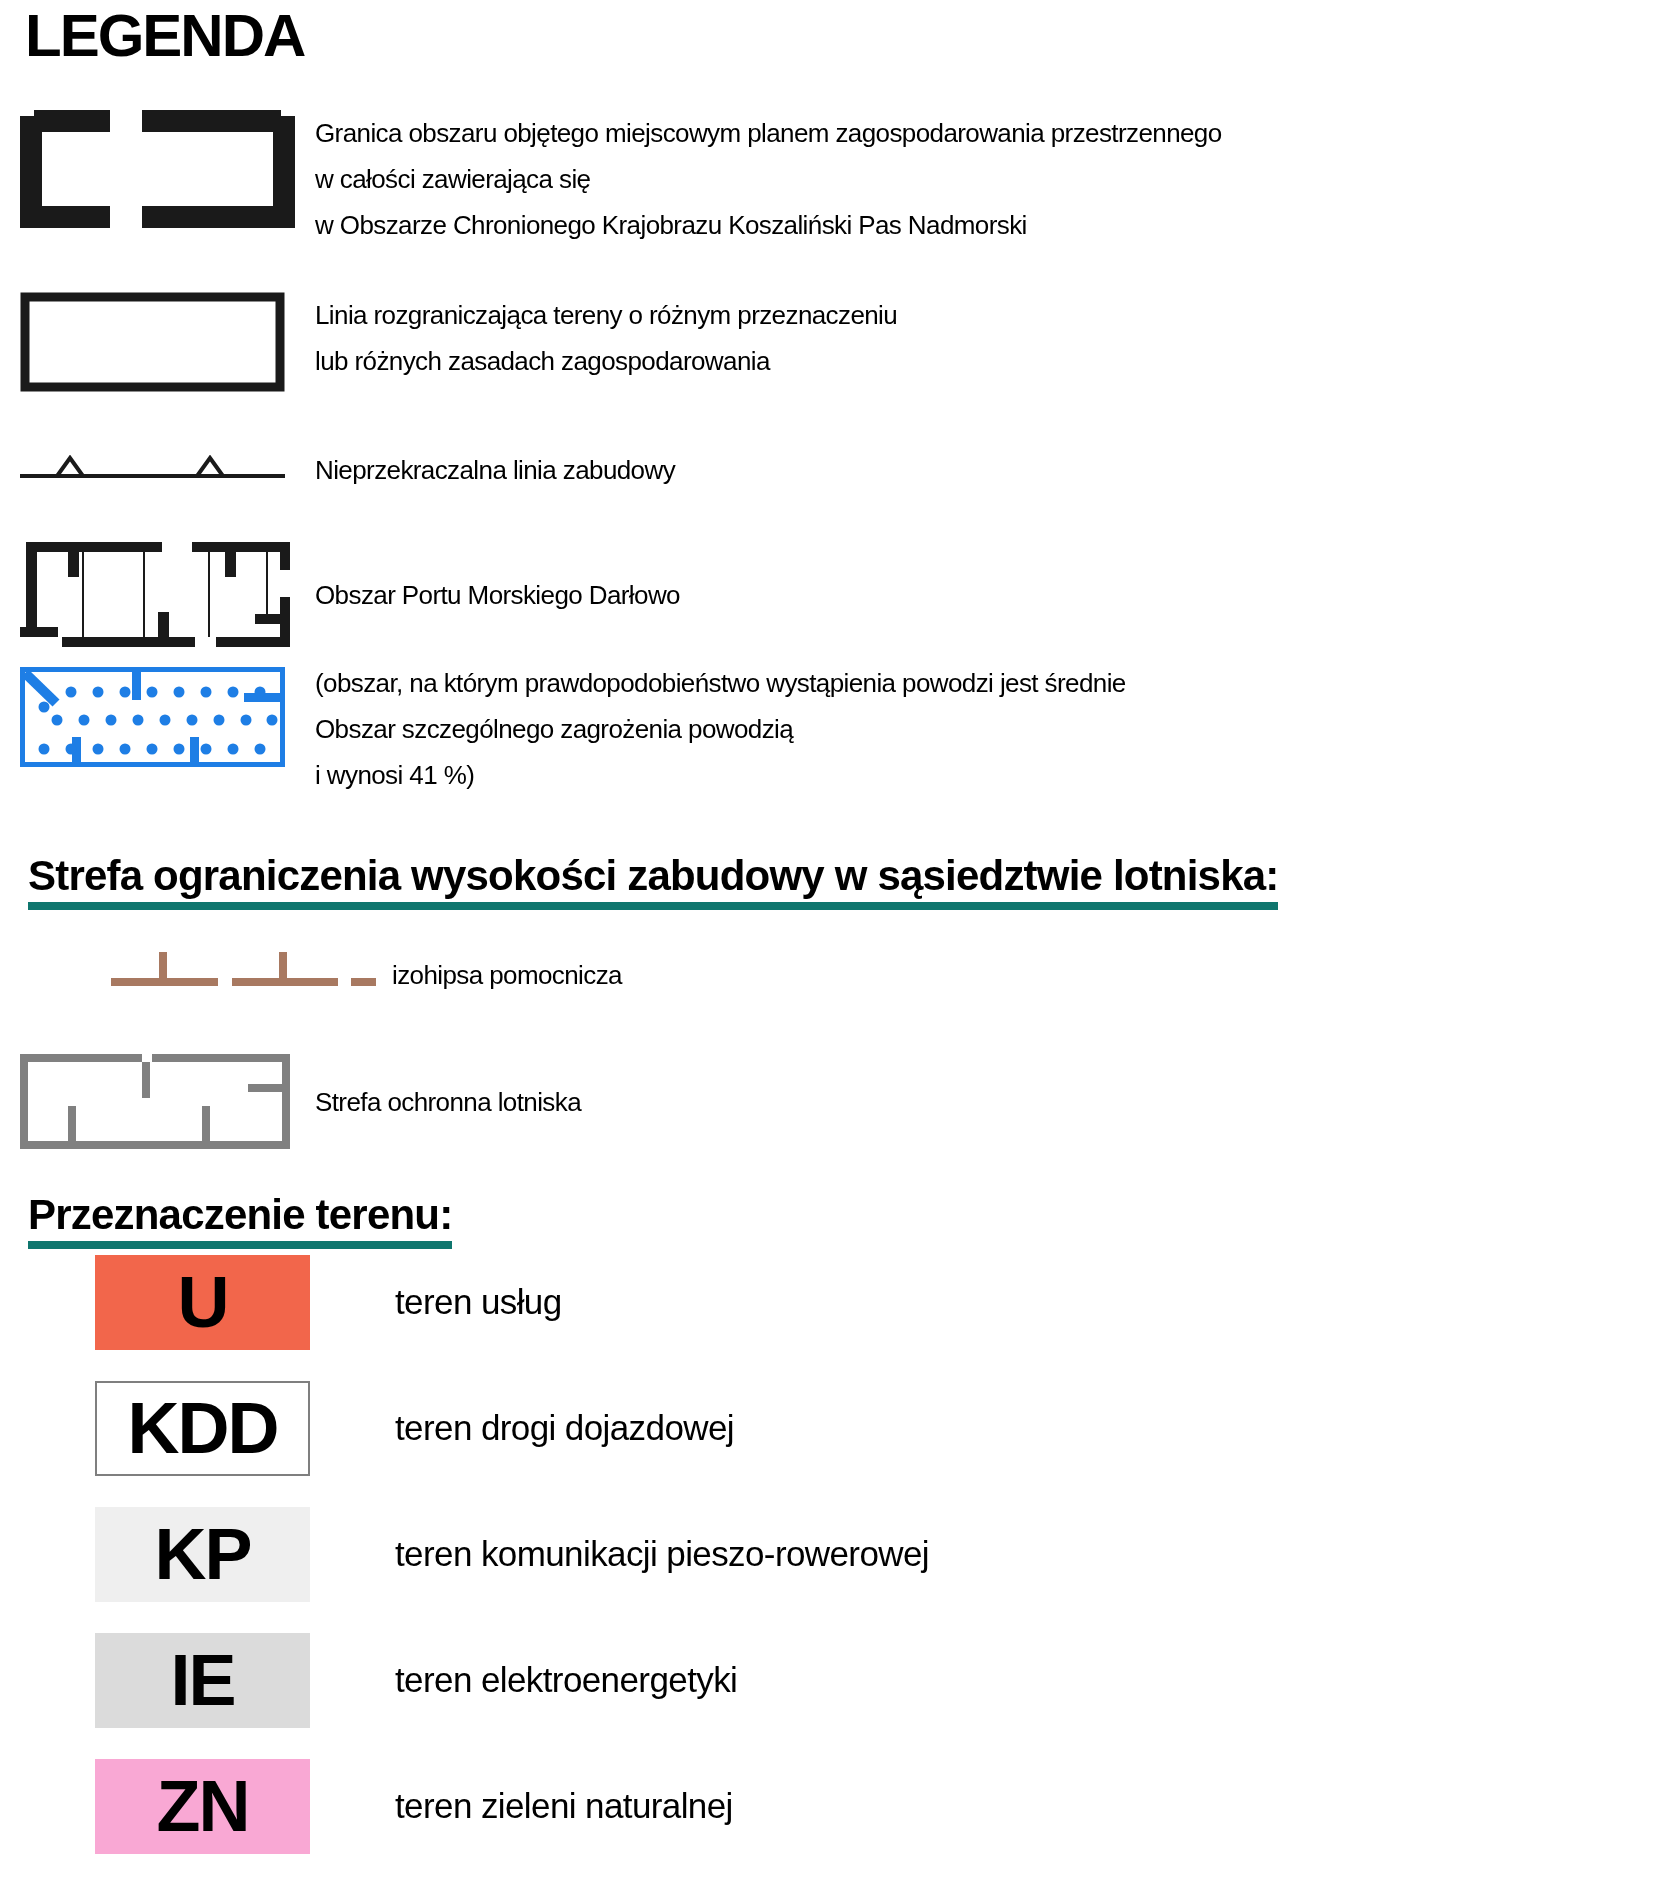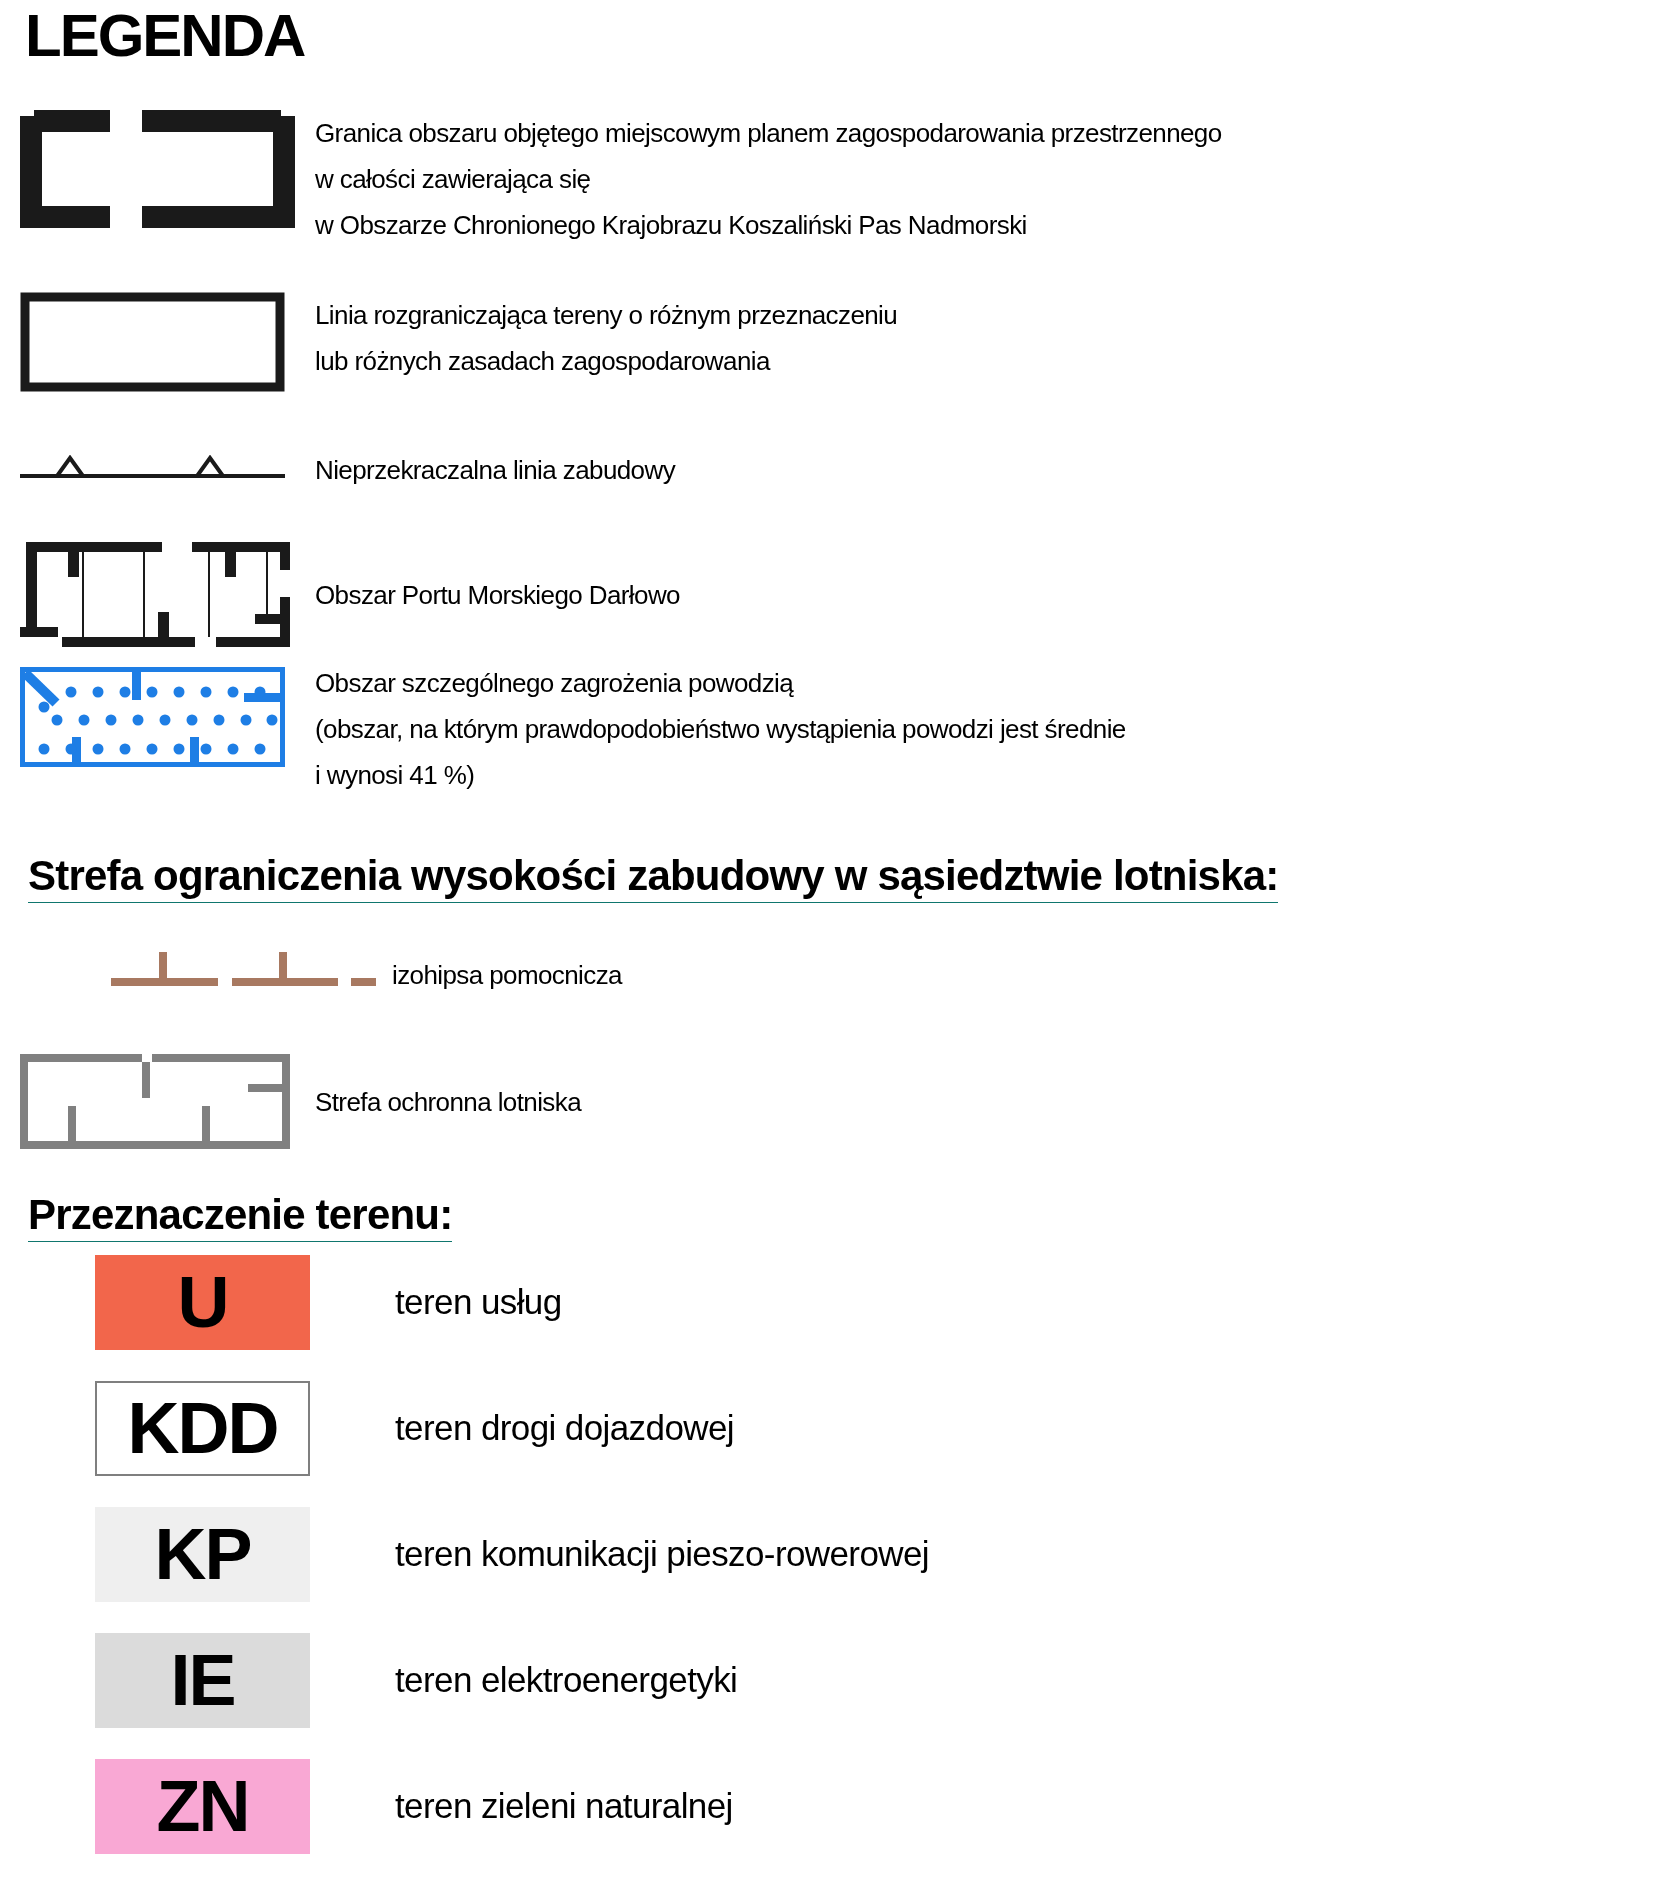--- a/index.html
+++ b/index.html
@@ -28,21 +28,21 @@
   #row3{margin-top:55px;align-items:center}
   #row4{margin-top:49px;align-items:center}
   #row5{margin-top:13px}
   #row5 .sym{padding-top:7px}
   h2{
     font-size:42px;font-weight:bold;line-height:1.15;letter-spacing:-0.8px;
     white-space:nowrap;margin:0;
   }
   #airport-heading{margin:54px 0 0 28px}
   #landuse-heading{margin:42px 0 0 28px}
-  .u{border-bottom:1px solid #0f766e;padding-bottom:3px}
+  .u{border-bottom:8px solid #0f766e;padding-bottom:3px}
   #izo-row{margin-left:111px;margin-top:52px;}
   #izo-row .sym{width:265px;flex:0 0 265px}
   #izo-row .txt{margin-left:16px}
   #gray-row{margin-top:56px;align-items:center}
   .lu-row{display:flex;margin-left:95px;align-items:center}
   #lu-0{margin-top:15px}
   .lu-row + .lu-row{margin-top:31px}
   .lu-box{
     width:215px;height:95px;flex:0 0 215px;
     display:flex;align-items:center;justify-content:center;
@@ -169,22 +169,22 @@
         <circle cx="105" cy="82" r="5.5"></circle>
           <circle cx="132" cy="82" r="5.5"></circle>
           <circle cx="159" cy="82" r="5.5"></circle>
         <circle cx="186" cy="82" r="5.5"></circle>
           <circle cx="213" cy="82" r="5.5"></circle>
           <circle cx="240" cy="82" r="5.5"></circle>
       </g>
     </svg>
   </div>
   <div class="txt">
+    <div>(obszar, na którym prawdopodobieństwo wystąpienia powodzi jest średnie</div>
     <div>Obszar szczególnego zagrożenia powodzią</div>
-    <div>(obszar, na którym prawdopodobieństwo wystąpienia powodzi jest średnie</div>
     <div>i wynosi 41 %)</div>
   </div>
 </div>
 
 <h2 id="airport-heading">
   <span class="u">Strefa ograniczenia wysokości zabudowy w sąsiedztwie lotniska:</span>
 </h2>
 
 <div class="row" id="izo-row">
   <div class="sym">

